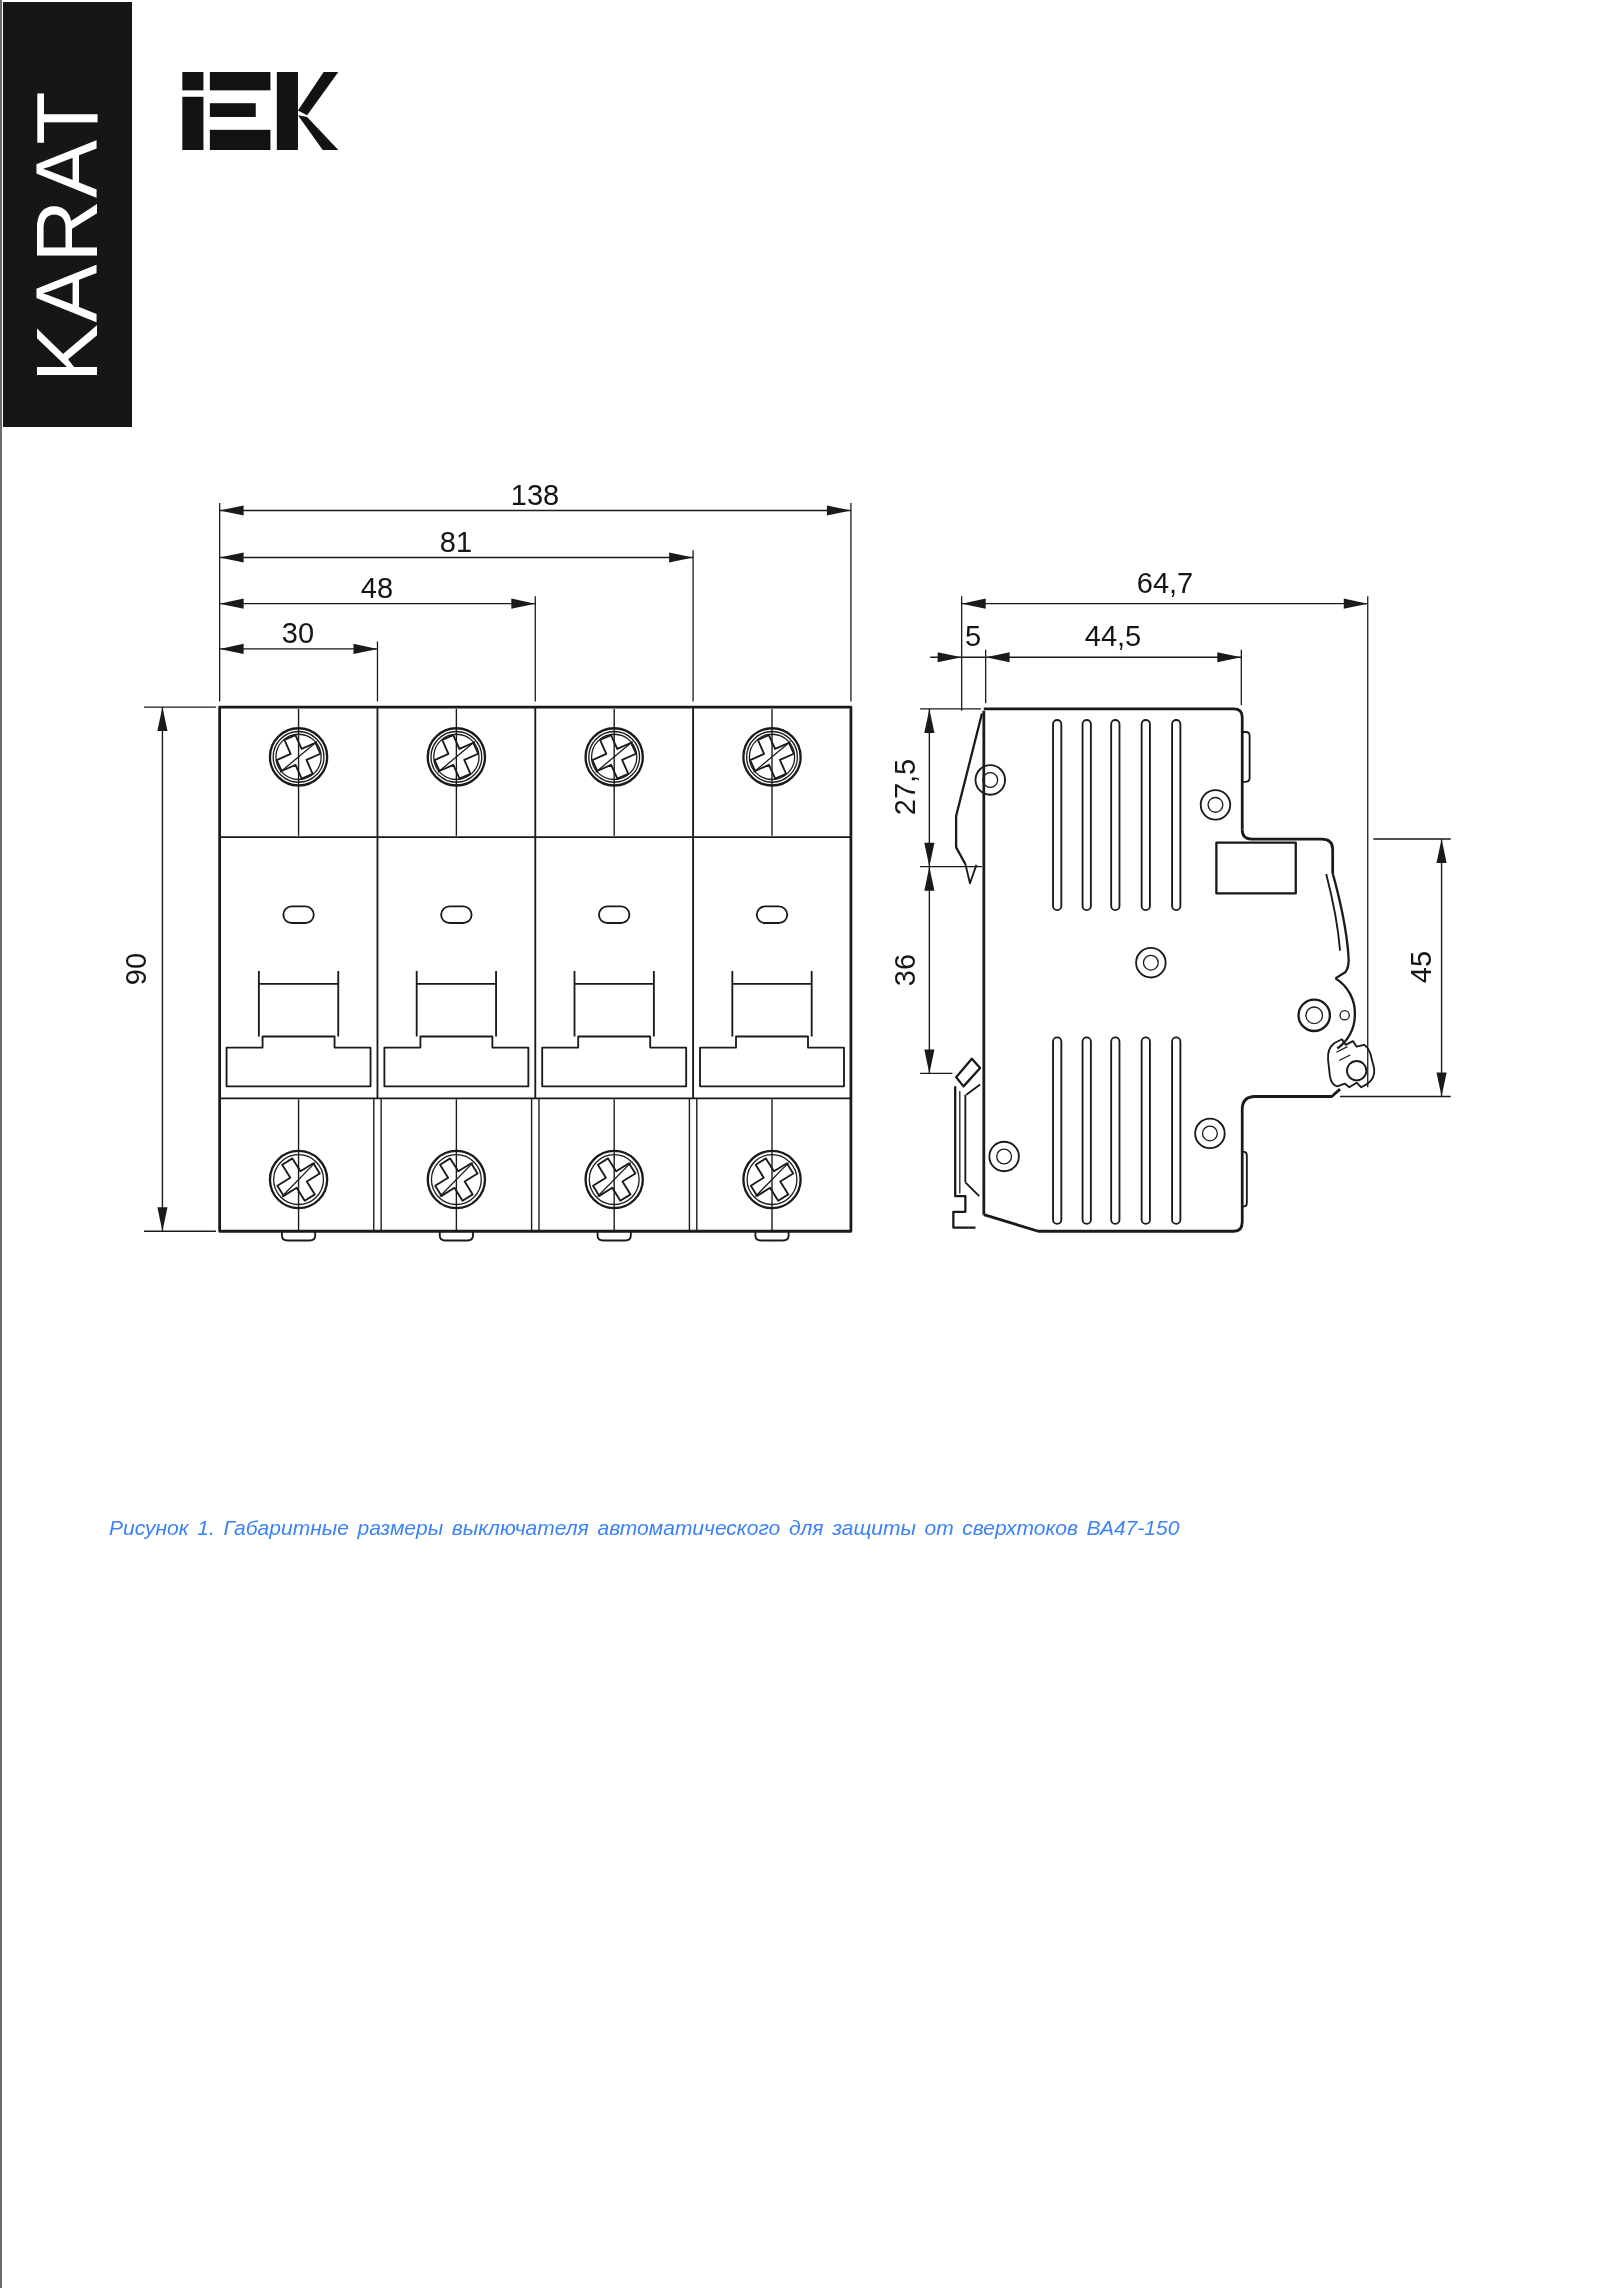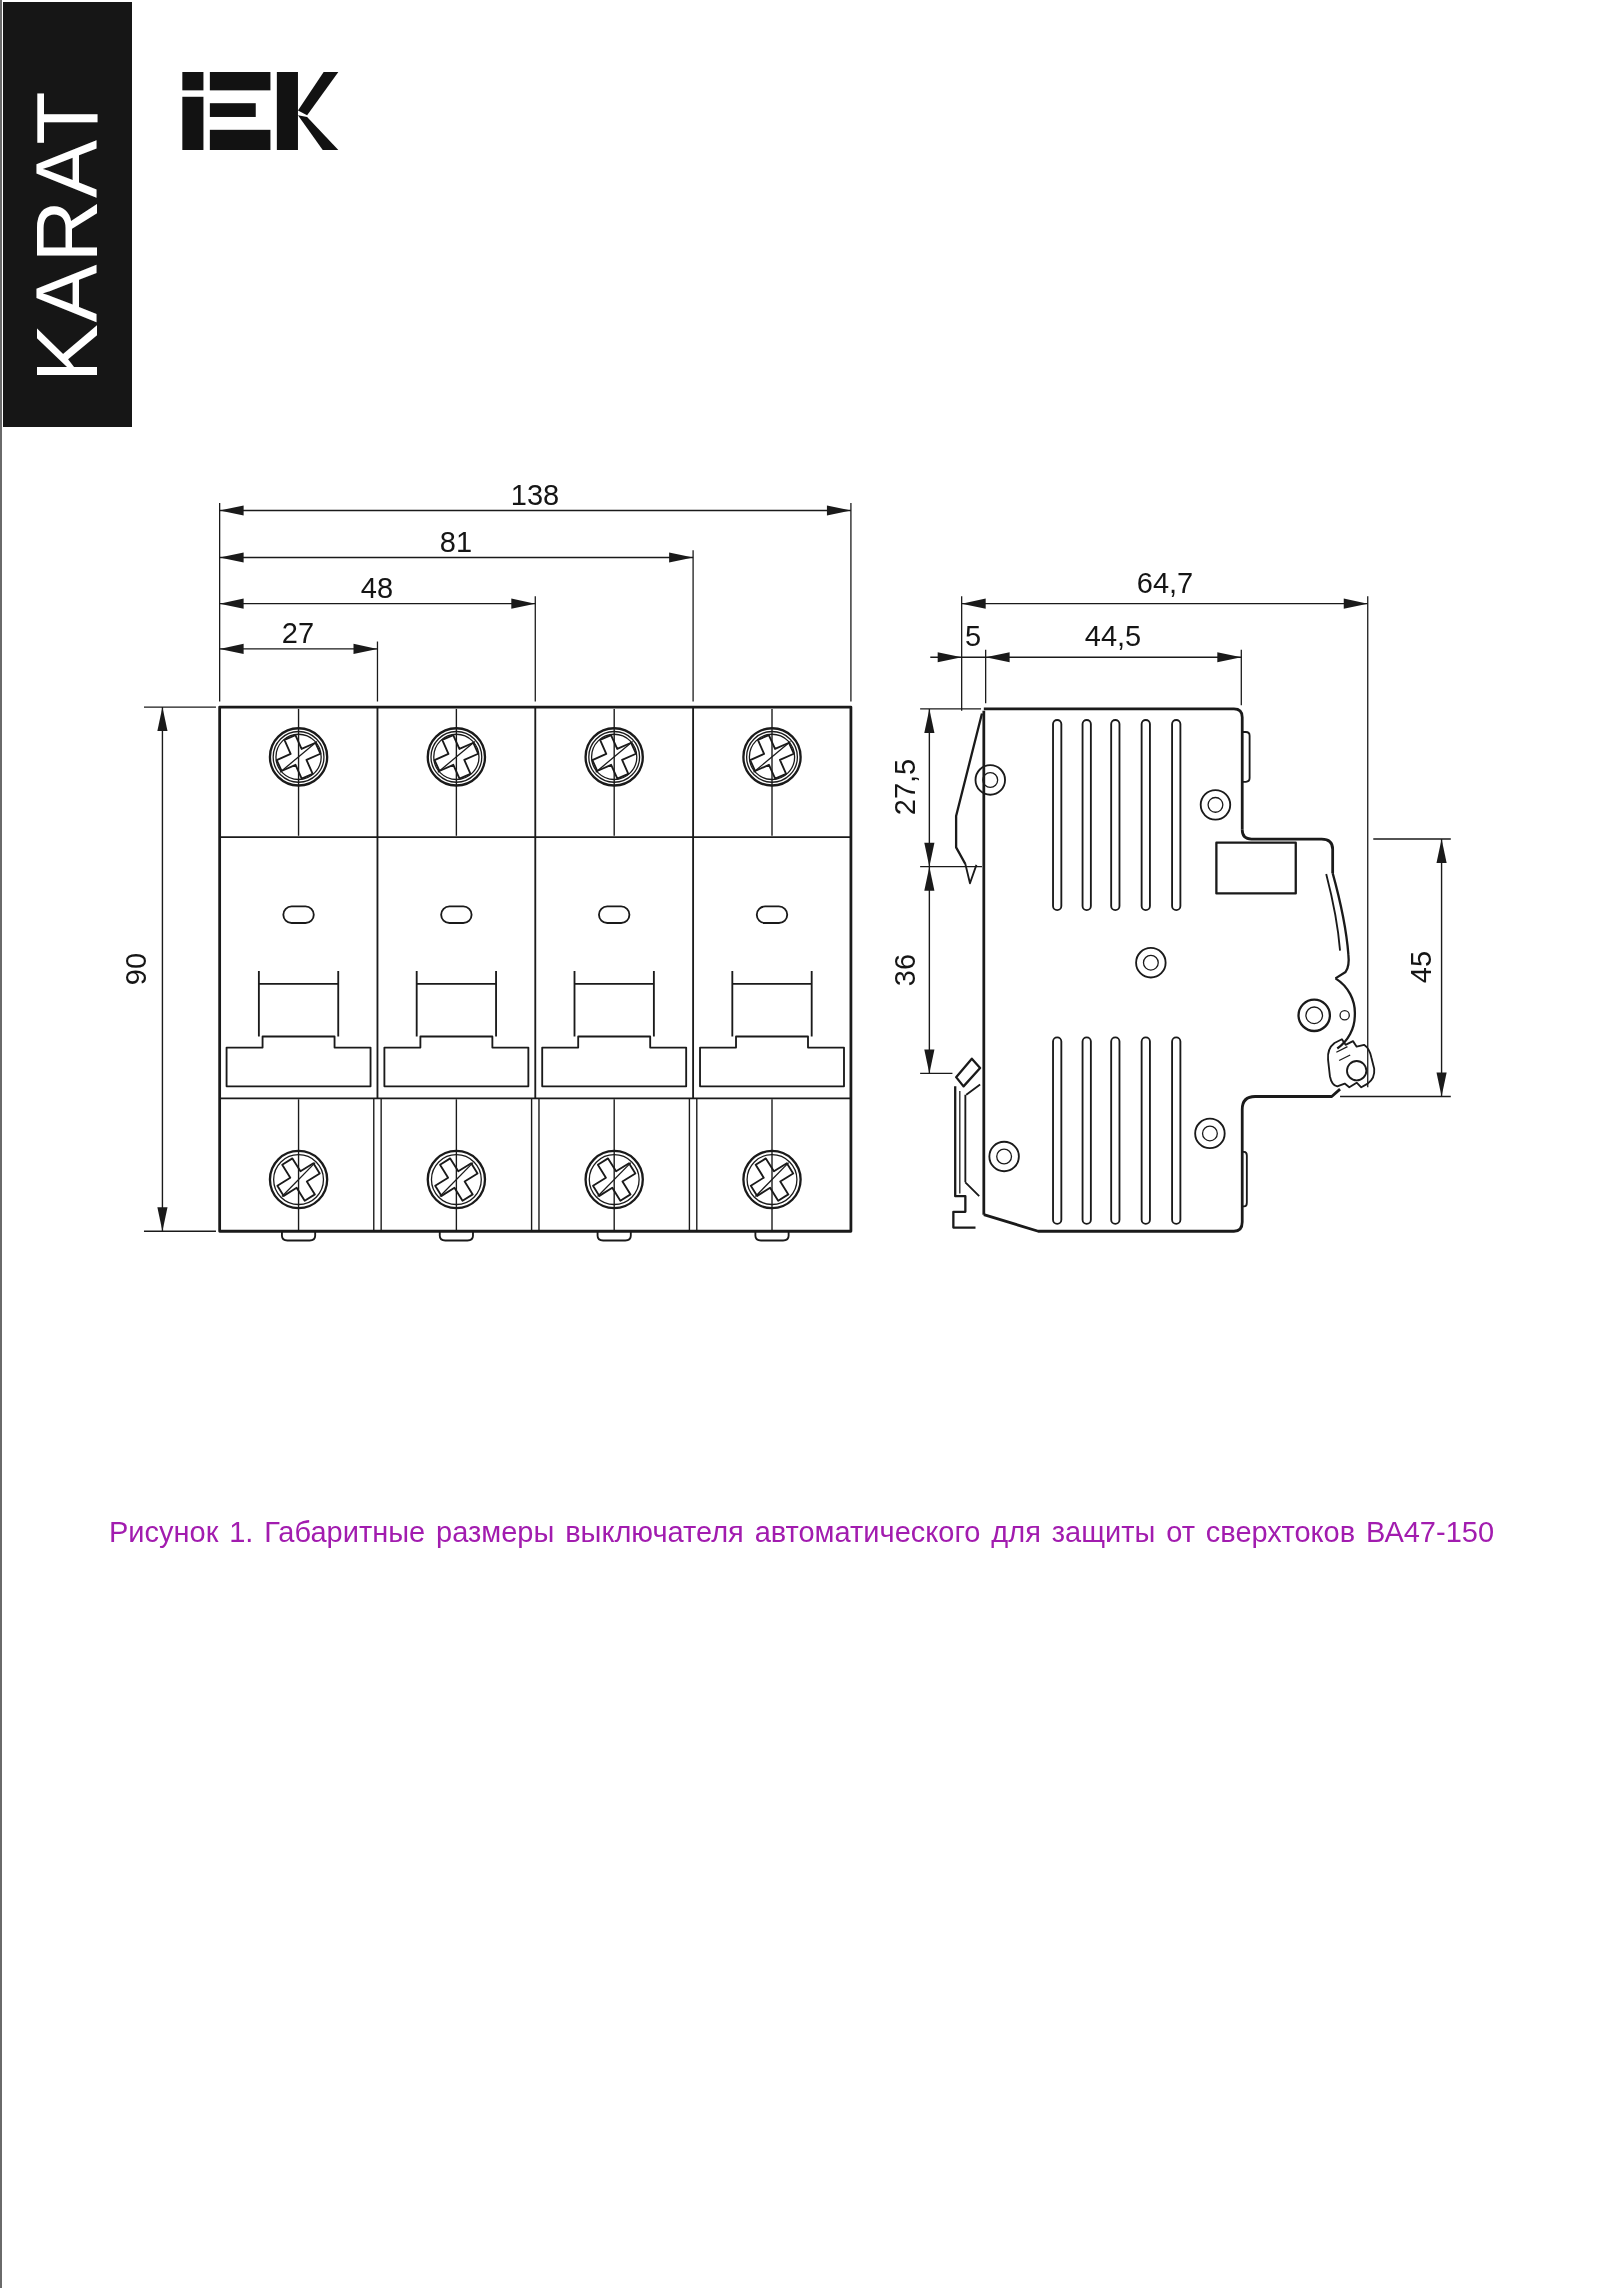--- a/index.html
+++ b/index.html
@@ -38,24 +38,25 @@
     color:#151515;
     white-space:nowrap;
     letter-spacing:0px;
   }
   .dim.rot{
     transform:translate(-50%,-50%) rotate(-90deg);
   }
   .caption{
     position:absolute;
     left:109px;top:1516px;
-    font-size:29px;
-    color:#a21caf;
+    font-size:21px;
+    color:#3b82f6;
     white-space:nowrap;
     word-spacing:2.8px;
+    font-style:italic;
   }
   
   .s30{stroke:#1a1a1a;stroke-width:3;fill:none;stroke-linejoin:round;}
   .s25{stroke:#1a1a1a;stroke-width:2.5;fill:none;stroke-linejoin:round;}
   .s20{stroke:#1a1a1a;stroke-width:2;fill:none;stroke-linejoin:round;}
   .s15{stroke:#1a1a1a;stroke-width:1.5;fill:none;}
   .s14{stroke:#1a1a1a;stroke-width:1.4;fill:none;}
   .arw{fill:#1a1a1a;stroke:none;}
   .ink{fill:#121212;stroke:none;}
 </style>
@@ -260,21 +261,21 @@
       <line x1="1452" y1="1188" x2="1572" y2="1188" class="s14"></line>
       <line x1="1562" y1="909" x2="1562" y2="1188" class="s15"></line>
       <polygon class="arw" points="1562,909 1556.5,935 1567.5,935"></polygon>
       <polygon class="arw" points="1562,1188 1556.5,1162 1567.5,1162"></polygon>
     </g>
   </svg>
 
   <div class="dim" style="left:535px;top:495px">138</div>
   <div class="dim" style="left:456px;top:542px">81</div>
   <div class="dim" style="left:377px;top:588px">48</div>
-  <div class="dim" style="left:298px;top:633px">27</div>
+  <div class="dim" style="left:298px;top:633px">30</div>
   <div class="dim rot" style="left:136px;top:969px">90</div>
   <div class="dim" style="left:1165px;top:583px">64,7</div>
   <div class="dim" style="left:973px;top:636px">5</div>
   <div class="dim" style="left:1113px;top:636px">44,5</div>
   <div class="dim rot" style="left:905px;top:787px">27,5</div>
   <div class="dim rot" style="left:905px;top:970px">36</div>
   <div class="dim rot" style="left:1421px;top:967px">45</div>
 
   <div class="caption">Рисунок 1. Габаритные размеры выключателя автоматического для защиты от сверхтоков ВА47-150</div>
 

